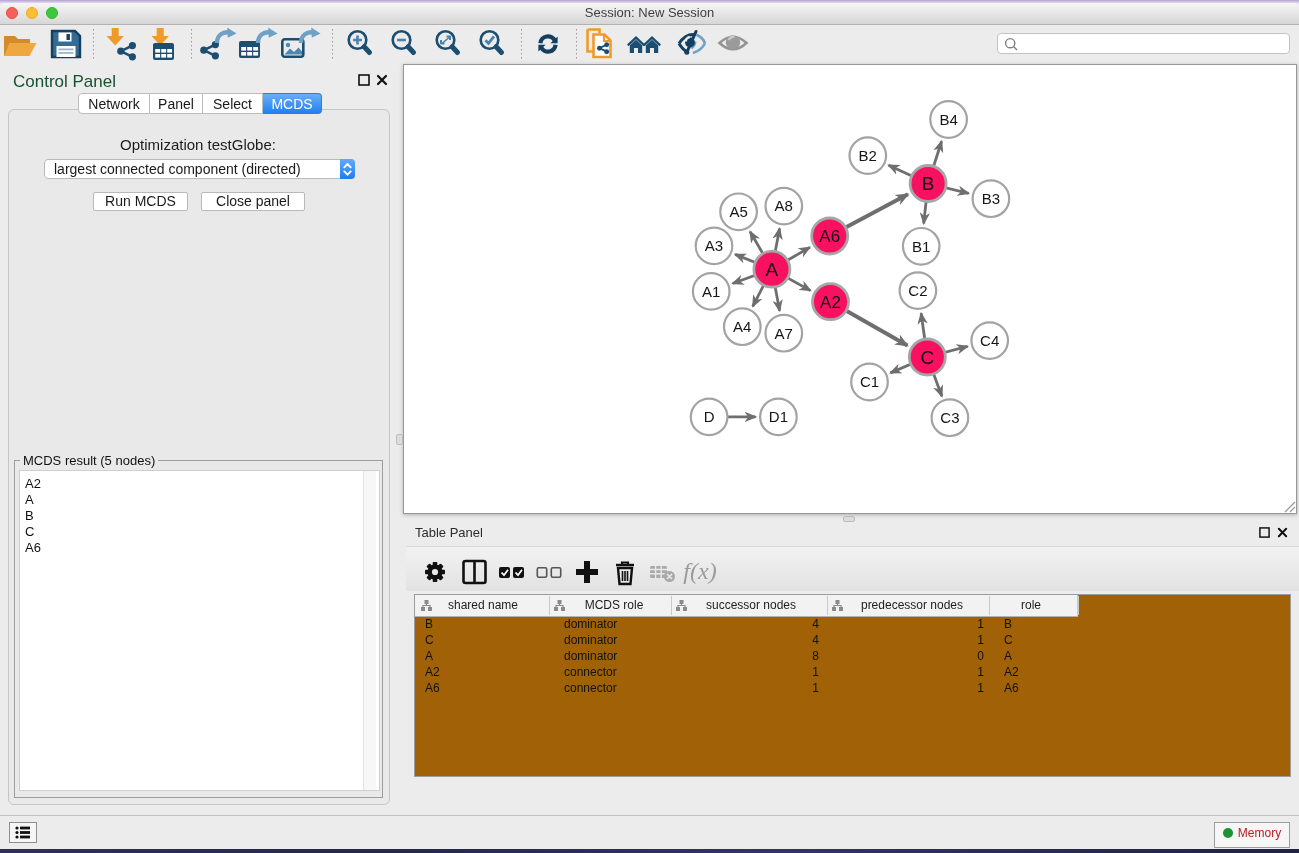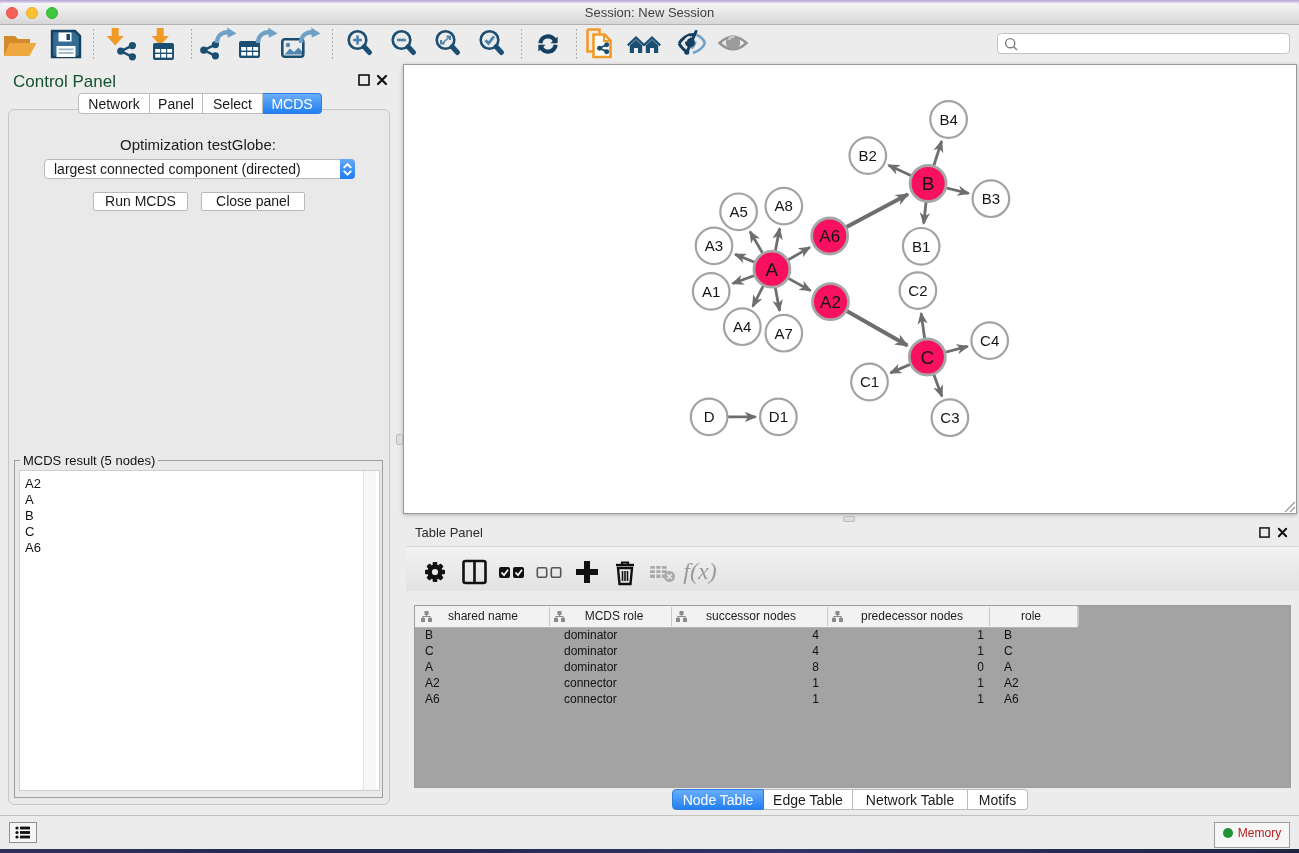--- a/index.html
+++ b/index.html
@@ -61,21 +61,21 @@
 #net-title .title { width:100%; text-align:center; font-size:13px; color:#3a3a3a; line-height:20px; }
 .tl2 { border-radius:50%; width:12px; height:12px; top:5px; }
 #nt-r { left:8px;  background:#f6615a; border:1px solid #ea4b42; }
 #nt-y { left:28px; background:#fbbf33; border:1px solid #edab24; }
 #nt-g { left:48px; background:#3dc63e; border:1px solid #2fb530; }
 
 
 #tpanel { left:400px; top:516px; width:899px; height:297px; }
 #tp-toolbar { left:6px; top:27px; width:893px; height:45px;
   background:linear-gradient(#f2f2f2,#e2e2e2); border-top:1px solid #d8d8d8; }
-#tp-table { left:14px; top:86px; width:877px; height:183px; background:#a3a3a3; border:1px solid #9d9d9d; }
+#tp-table { left:14px; top:75px; width:877px; height:183px; background:#a16207; border:1px solid #9d9d9d; }
 #tp-header { left:0; top:0; width:663px; height:22px; background:#f2f2f2; border-bottom:1px solid #b4b4b4; border-right:1px solid #c9c9c9; }
 .hsep { top:1px; width:1px; height:19px; background:#c9c9c9; }
 .hlabel { top:0; height:21px; font-size:12px; color:#1d1d1d; line-height:20px; text-align:center; }
 .cell { position:absolute; font-size:12px; color:#111; }
 #tp-tabs { left:272px; top:270px; height:21px; display:flex; }
 
 #sb-line { left:0; top:812px; width:1299px; height:1px; background:#c2c2c2; }
 #sb-btn { left:9px; top:819px; width:28px; height:21px; background:#f6f6f6; border:1px solid #8f8f8f; }
 #mem-btn { left:1214px; top:819px; width:76px; height:26px; background:#f6f6f6; border:1px solid #9d9d9d;
   font-size:12px; color:#b91c1c; text-align:center; line-height:20px; }
@@ -511,26 +511,20 @@
           </div>
           <div class="abs" style="left:0;top:64px;width:875px;height:16px">
 <span class="cell" style="left:10px">A6</span>
 <span class="cell" style="left:149px">connector</span>
 <span class="cell" style="left:330px;width:74px;text-align:right">1</span>
 <span class="cell" style="left:495px;width:74px;text-align:right">1</span>
 <span class="cell" style="left:589px">A6</span>
           </div>
         </div>
     </div>
-    <div id="tp-tabs" class="abs">
-      <div class="seg first sel" style="width:92px">Node Table</div>
-      <div class="seg" style="width:89px">Edge Table</div>
-      <div class="seg" style="width:115px">Network Table</div>
-      <div class="seg last" style="width:60px">Motifs</div>
-    </div>
   </div>
 
   <div class="abs" style="left:396px;top:431px;width:7px;height:11px;background:#dcdcdc;border:1px solid #bdbdbd;border-radius:2px"></div>
   <div class="abs" style="left:843px;top:513px;width:12px;height:6px;background:#dcdcdc;border:1px solid #bdbdbd;border-radius:2px"></div>
   <svg class="abs" style="left:1283px;top:497px" width="13" height="13">
       <path d="M12 2 L2 12 M12 7 L7 12" stroke="#9a9a9a" stroke-width="1.3"></path>
     </svg>
   <div id="sb-line" class="abs"></div>
   <div id="sb-btn" class="abs">
     <svg width="26" height="19" viewBox="0 0 26 19">

